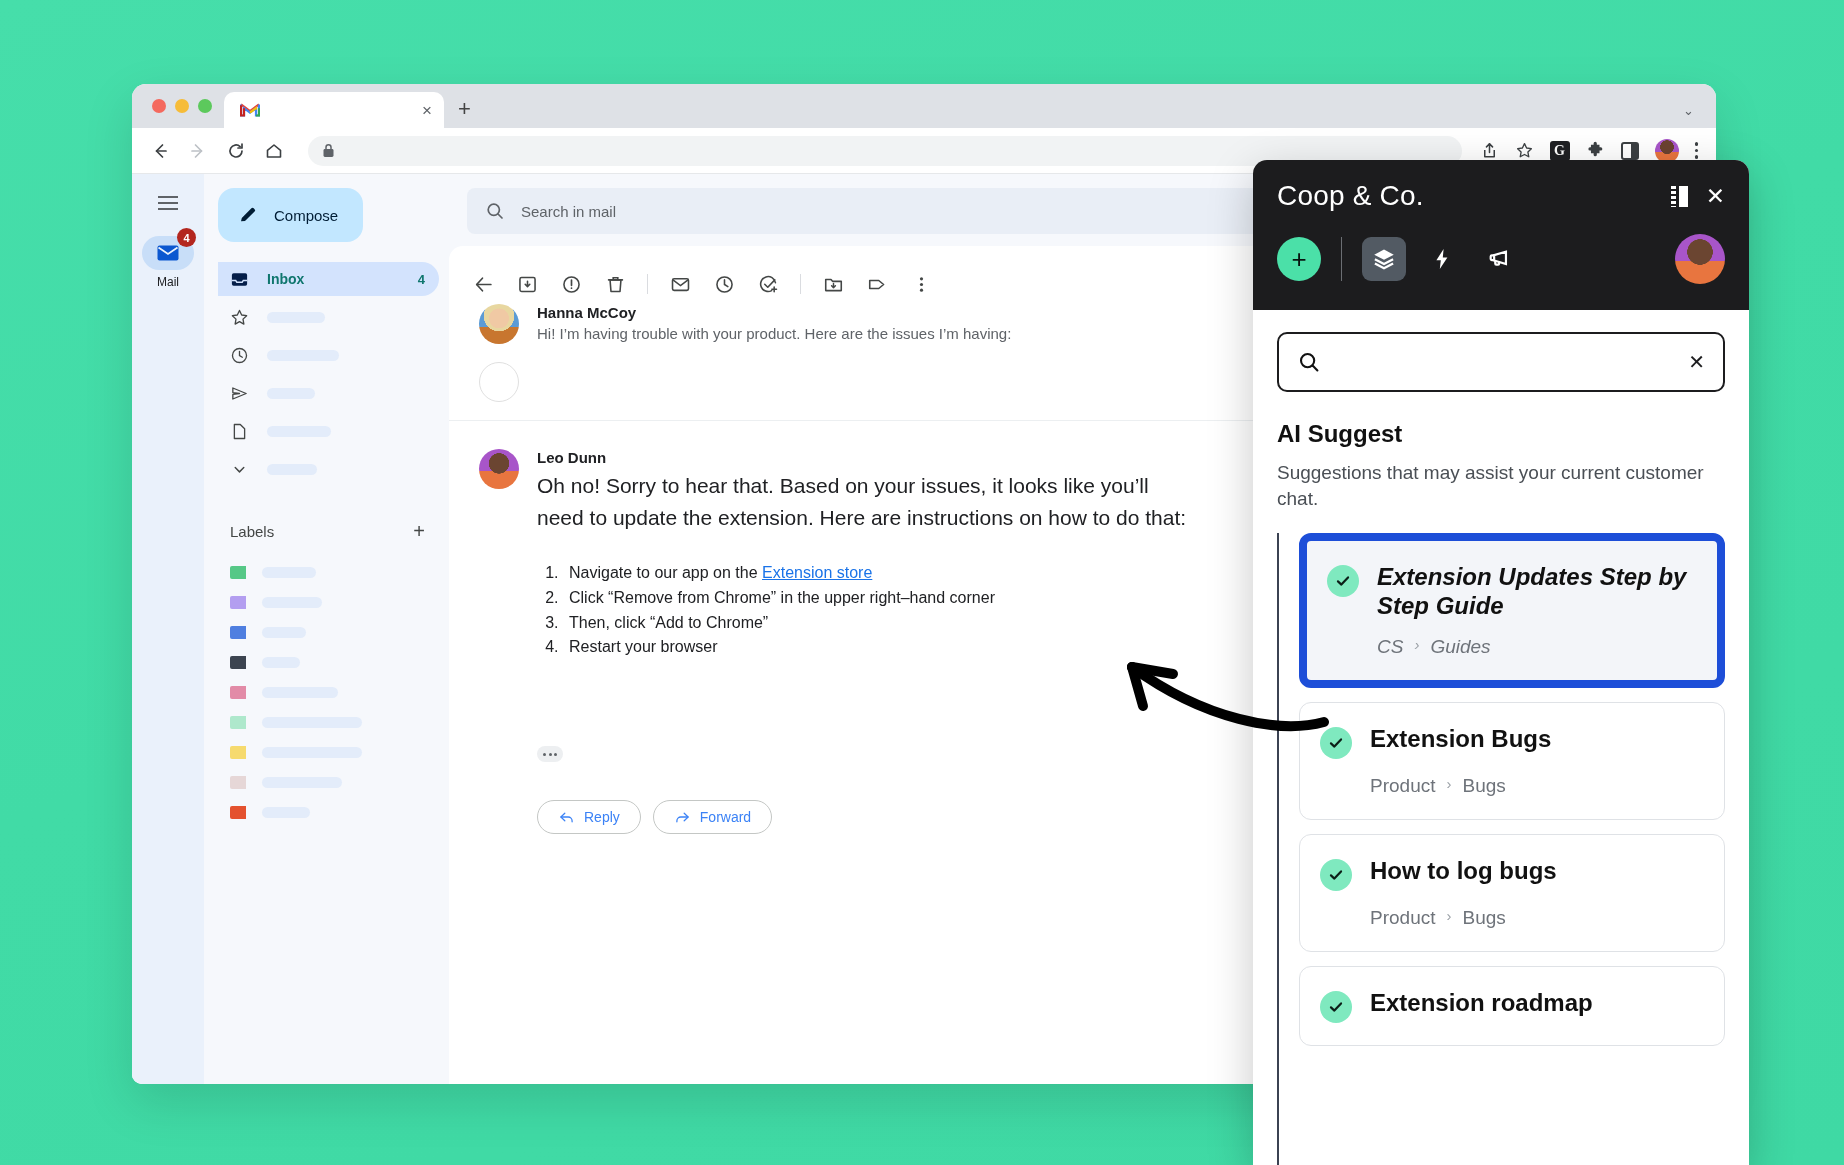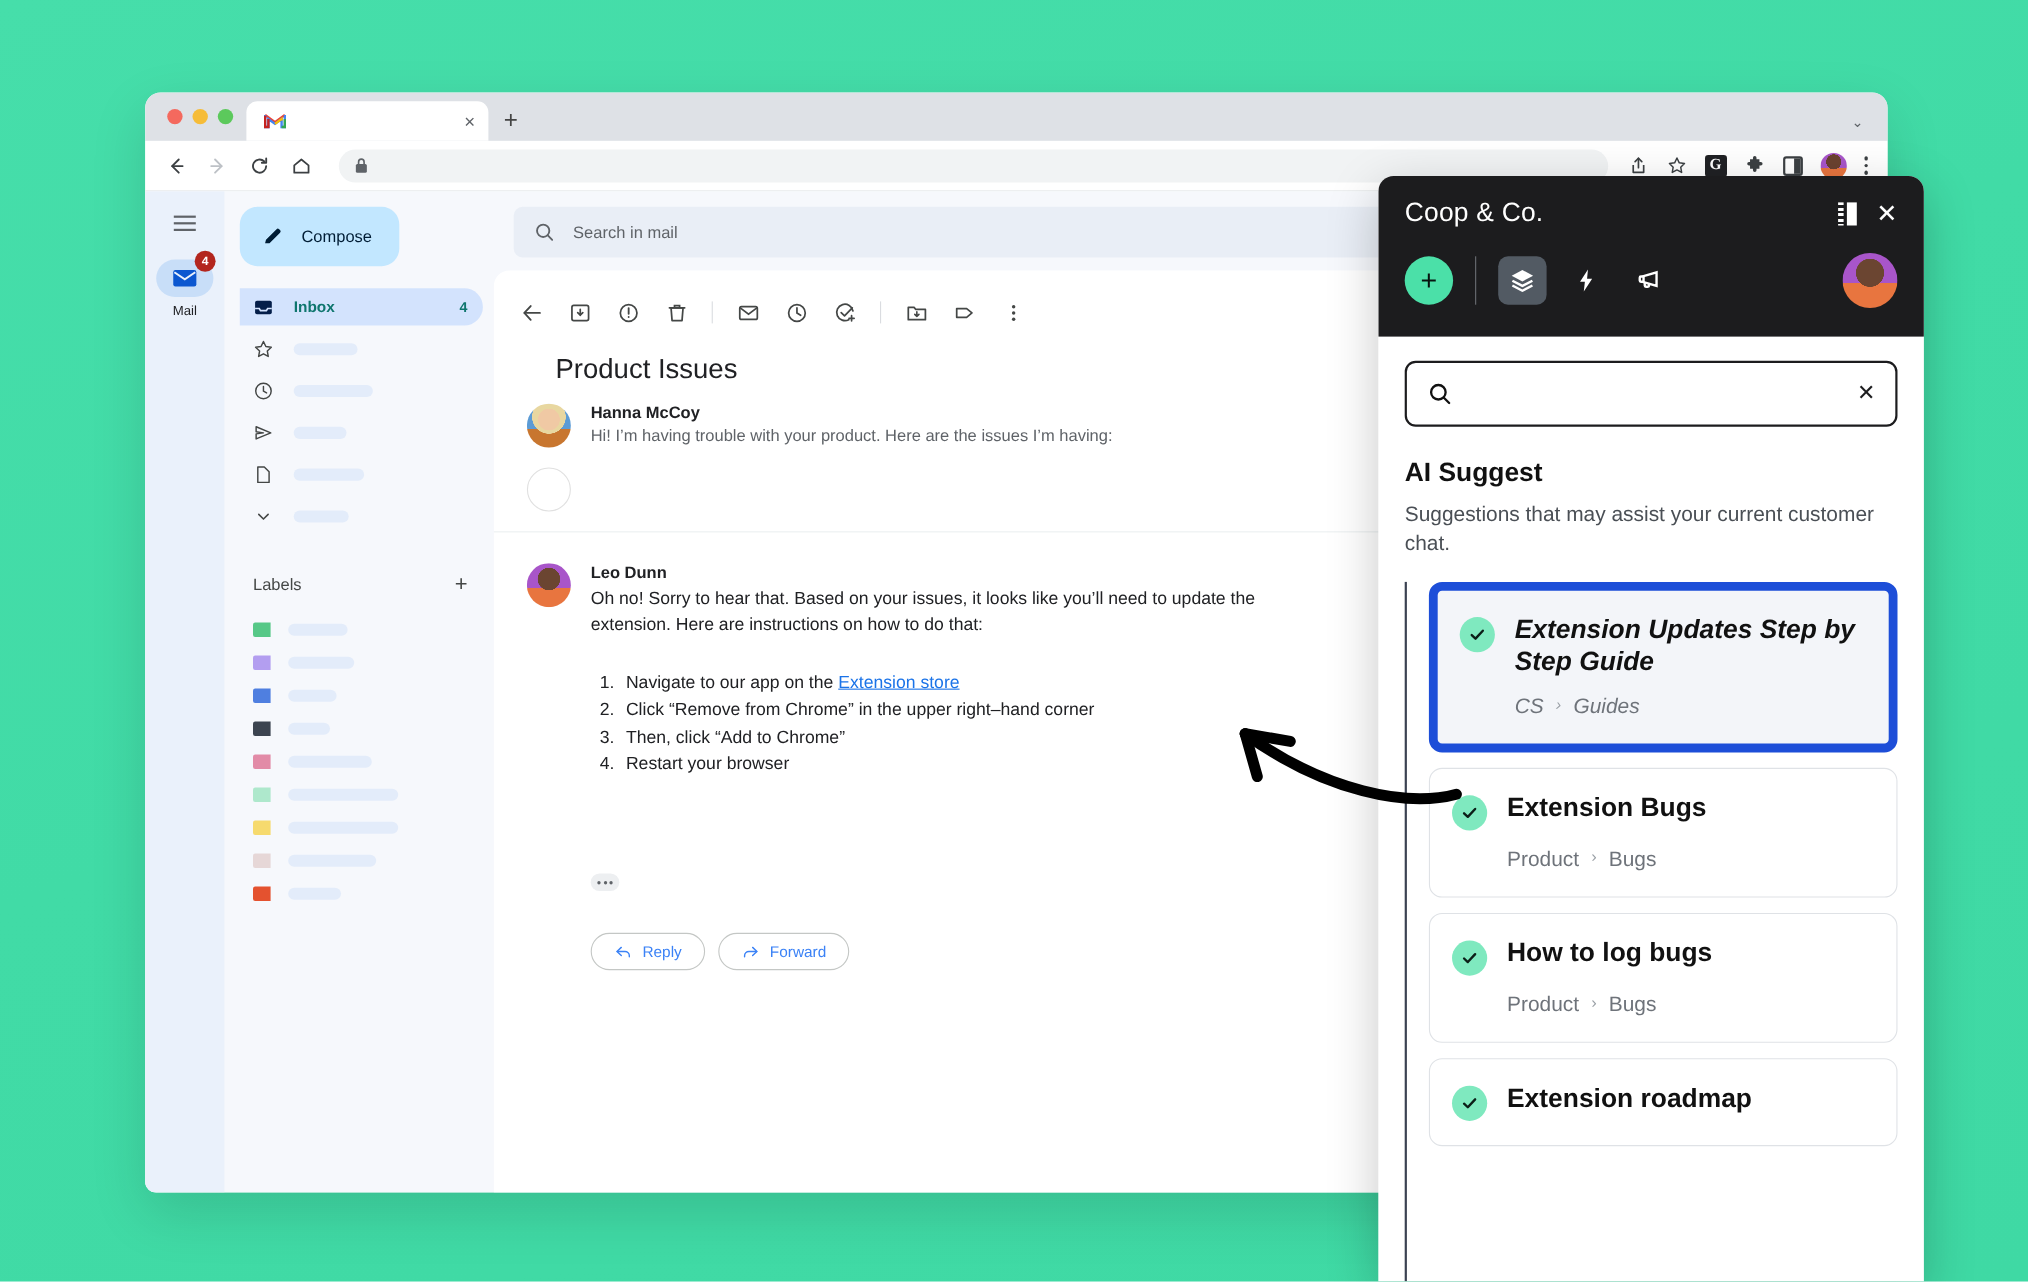--- a/index.html
+++ b/index.html
@@ -143,21 +143,21 @@
                 linear-gradient(180deg,#5b9bd5 0 58%, #c8762f 58% 100%);
   }
   .ava.leo {
     background: radial-gradient(circle at 50% 36%, #6b4531 0 31%, transparent 32%),
                 linear-gradient(180deg,#a855c9 0 56%, #e8753f 56% 100%);
   }
   .ava.empty { border: 1px solid #e0e0e0; background: #fff; }
   .sender { font-size: 15px; font-weight: bold; color: #202124; margin-bottom: 4px; }
   .preview { font-size: 15px; color: #5f6368; }
   .divider { height: 1px; background: #eceff1; margin: 18px 0 0 0; }
-  .body-text { font-size: 16px; color: #202124; line-height: 1.5; max-width: 660px; }
+  .body-text { font-size: 21px; color: #202124; line-height: 1.5; max-width: 660px; }
   .body-list { margin: 28px 0 0 26px; }
   .body-list li { font-size: 16px; color: #202124; line-height: 1.55; padding-left: 6px; }
   .body-list a { color: #1a73e8; }
   .trim {
     width: 26px; height: 16px; border-radius: 8px; background: #edeff1;
     display: flex; align-items: center; justify-content: center; gap: 2.5px;
     margin: 86px 0 0 0;
   }
   .trim i { width: 3px; height: 3px; border-radius: 50%; background: #5f6368; }
   .actions { display: flex; gap: 12px; margin-top: 38px; }
@@ -172,21 +172,21 @@
     position: absolute; left: 1253px; top: 160px;
     width: 496px; height: 1005px;
     border-radius: 14px 14px 0 0;
     background: #fff;
     box-shadow: 0 14px 46px rgba(0,0,0,.22);
     overflow: hidden;
     display: flex; flex-direction: column;
   }
   .w-head { background: #1c1c1e; padding: 20px 24px 0; flex: none; }
   .w-title-row { display: flex; align-items: center; }
-  .w-title { color: #fff; font-size: 24px; letter-spacing: .2px; }
+  .w-title { color: #fff; font-size: 28px; letter-spacing: .2px; }
   .w-head-ctrls { margin-left: auto; display: flex; align-items: center; gap: 18px; }
   .w-layout-ico { width: 17px; height: 21px; position: relative; }
   .w-layout-ico::before {
     content:""; position: absolute; left: 0; top: 0; bottom: 0; width: 5px;
     background: repeating-linear-gradient(#fff 0 2.5px, transparent 2.5px 5px);
   }
   .w-layout-ico::after { content:""; position: absolute; right: 0; top: 0; bottom: 0; width: 9px; background: #fff; }
   .w-close { color: #fff; font-size: 23px; line-height: 1; }
   .w-tools { display: flex; align-items: center; gap: 14px; padding: 22px 0 26px; }
   .plus-btn {
@@ -511,21 +511,20 @@
             </span>
           <span class="tb">
               <svg width="21" height="21" viewBox="0 0 20 20">
                 <circle cx="10" cy="4.6" r="1.5" fill="currentColor"></circle>
                 <circle cx="10" cy="10" r="1.5" fill="currentColor"></circle>
                 <circle cx="10" cy="15.4" r="1.5" fill="currentColor"></circle>
               </svg>
             </span>
         </div>
 
-        <div class="subject">Product Issues</div>
 
         <div class="msg">
           <span class="ava hanna"></span>
           <div>
             <div class="sender">Hanna McCoy</div>
             <div class="preview">Hi! I’m having trouble with your product. Here are the issues I’m having:</div>
           </div>
         </div>
 
         <div class="msg" style="margin-top:18px">

